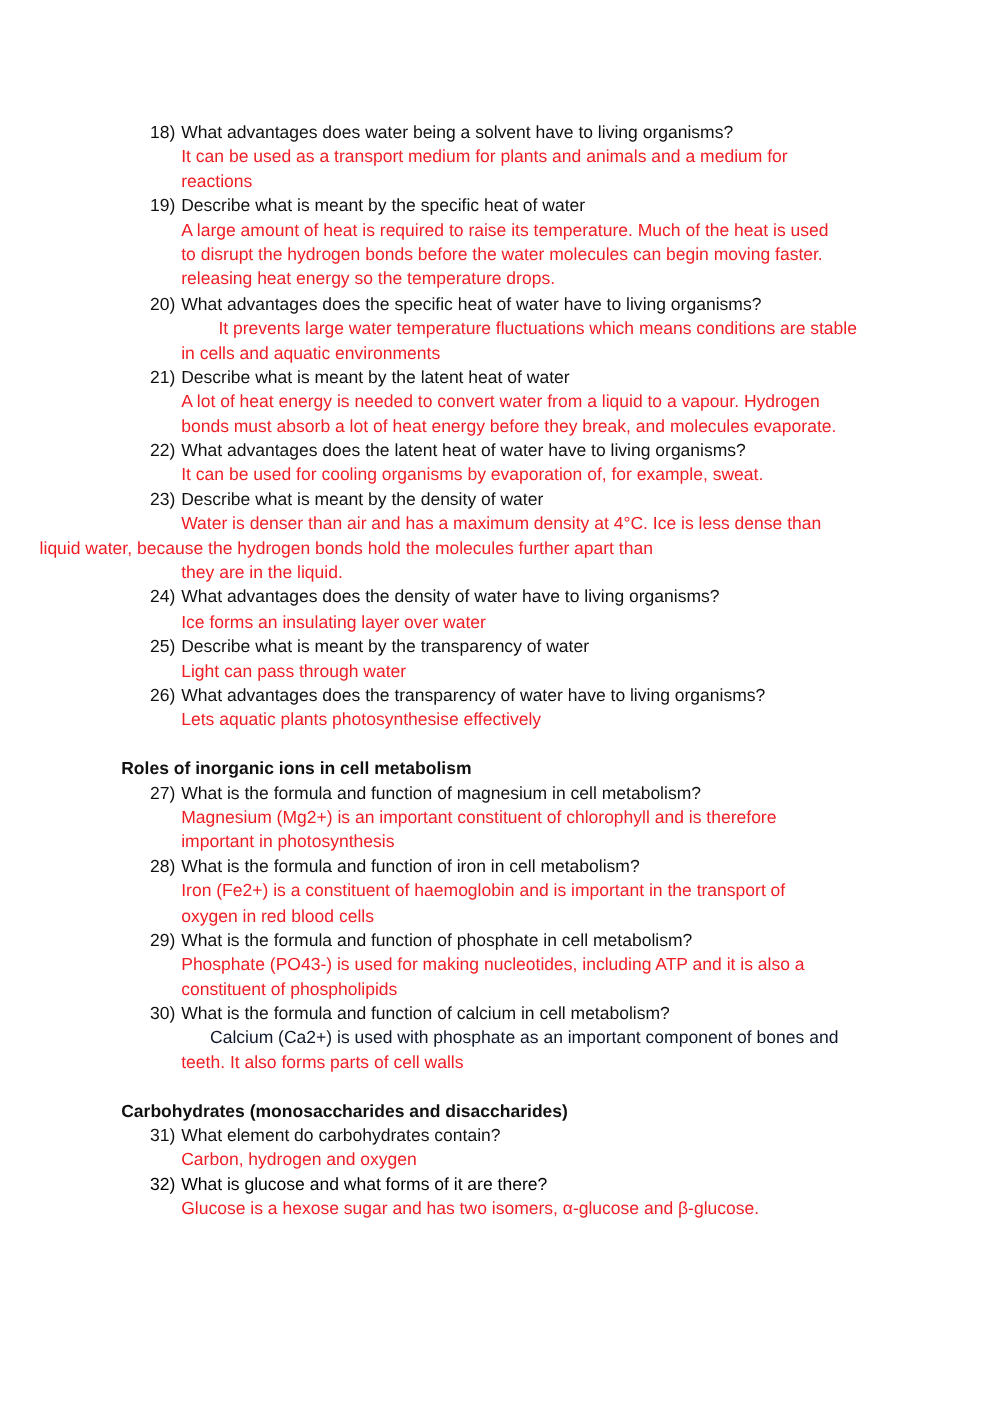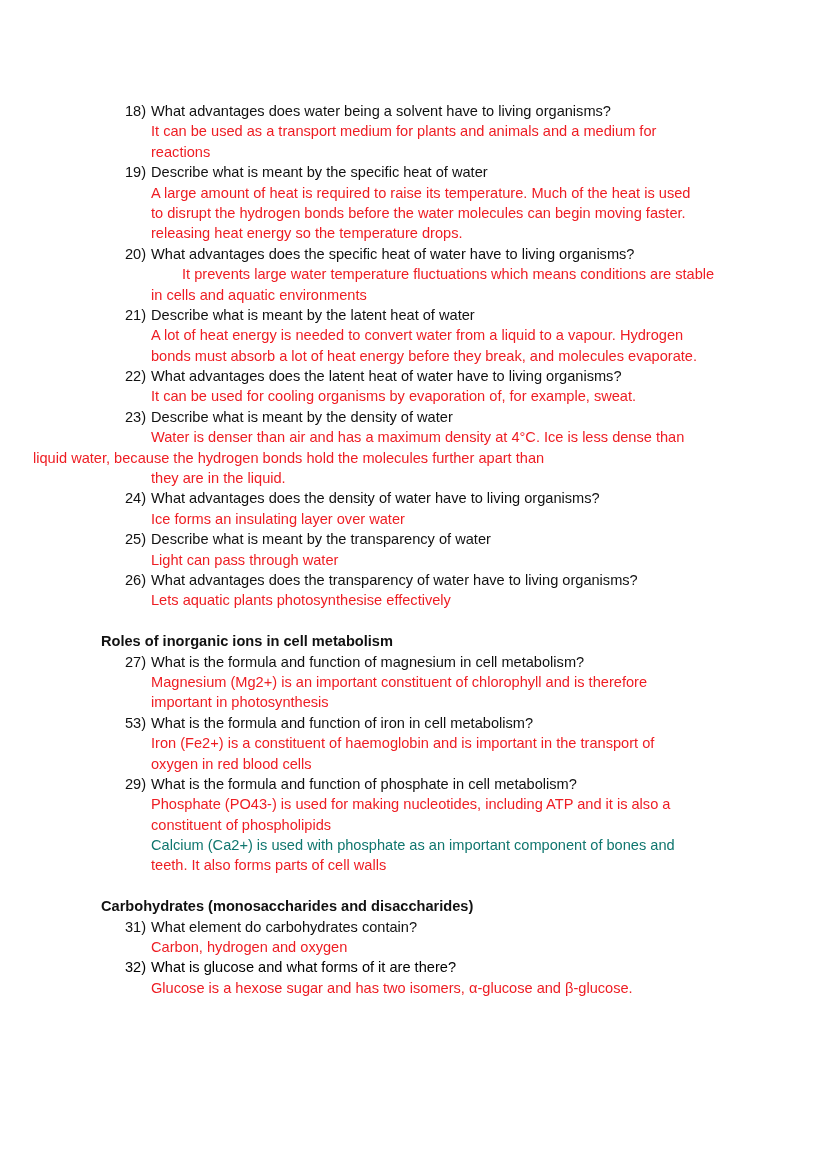--- a/index.html
+++ b/index.html
@@ -99,31 +99,32 @@
     </div>
     <div>
       <div class="gap"></div>
       <div class="line heading" style="color: rgb(17, 17, 17);">Roles of inorganic ions in cell metabolism</div>
       <div>
         <div class="line q" style="color: rgb(17, 17, 17);"><span class="num">27)</span><span>What is the formula and function of magnesium in cell metabolism?</span></div>
         <div class="line a" style="color: rgb(238, 29, 35);">Magnesium (Mg2+) is an important constituent of chlorophyll and is therefore</div>
         <div class="line a" style="color: rgb(238, 29, 35);">important in photosynthesis</div>
       </div>
       <div>
-        <div class="line q" style="color: rgb(17, 17, 17);"><span class="num">53)</span><span>What is the formula and function of iron in cell metabolism?</span></div>
+        <div class="line q" style="color: rgb(17, 17, 17);"><span class="num">28)</span><span>What is the formula and function of iron in cell metabolism?</span></div>
         <div class="line a" style="color: rgb(238, 29, 35);">Iron (Fe2+) is a constituent of haemoglobin and is important in the transport of</div>
         <div class="line a" style="color: rgb(238, 29, 35);">oxygen in red blood cells</div>
       </div>
       <div>
         <div class="line q" style="color: rgb(17, 17, 17);"><span class="num">29)</span><span>What is the formula and function of phosphate in cell metabolism?</span></div>
         <div class="line a" style="color: rgb(238, 29, 35);">Phosphate (PO43-) is used for making nucleotides, including ATP and it is also a</div>
         <div class="line a" style="color: rgb(238, 29, 35);">constituent of phospholipids</div>
       </div>
       <div>
-        <div class="line a" style="color: #0f766e;">Calcium (Ca2+) is used with phosphate as an important component of bones and</div>
+        <div class="line q" style="color: rgb(17, 17, 17);"><span class="num">30)</span><span>What is the formula and function of calcium in cell metabolism?</span></div>
+        <div class="line a" style="color: #0f172a; margin-left: 24px;">Calcium (Ca2+) is used with phosphate as an important component of bones and</div>
         <div class="line a" style="color: rgb(238, 29, 35);">teeth. It also forms parts of cell walls</div>
       </div>
     </div>
     <div>
       <div class="gap"></div>
       <div class="line heading" style="color: rgb(17, 17, 17);">Carbohydrates (monosaccharides and disaccharides)</div>
       <div>
         <div class="line q" style="color: rgb(17, 17, 17);"><span class="num">31)</span><span>What element do carbohydrates contain?</span></div>
         <div class="line a" style="color: rgb(238, 29, 35);">Carbon, hydrogen and oxygen</div>
       </div>

